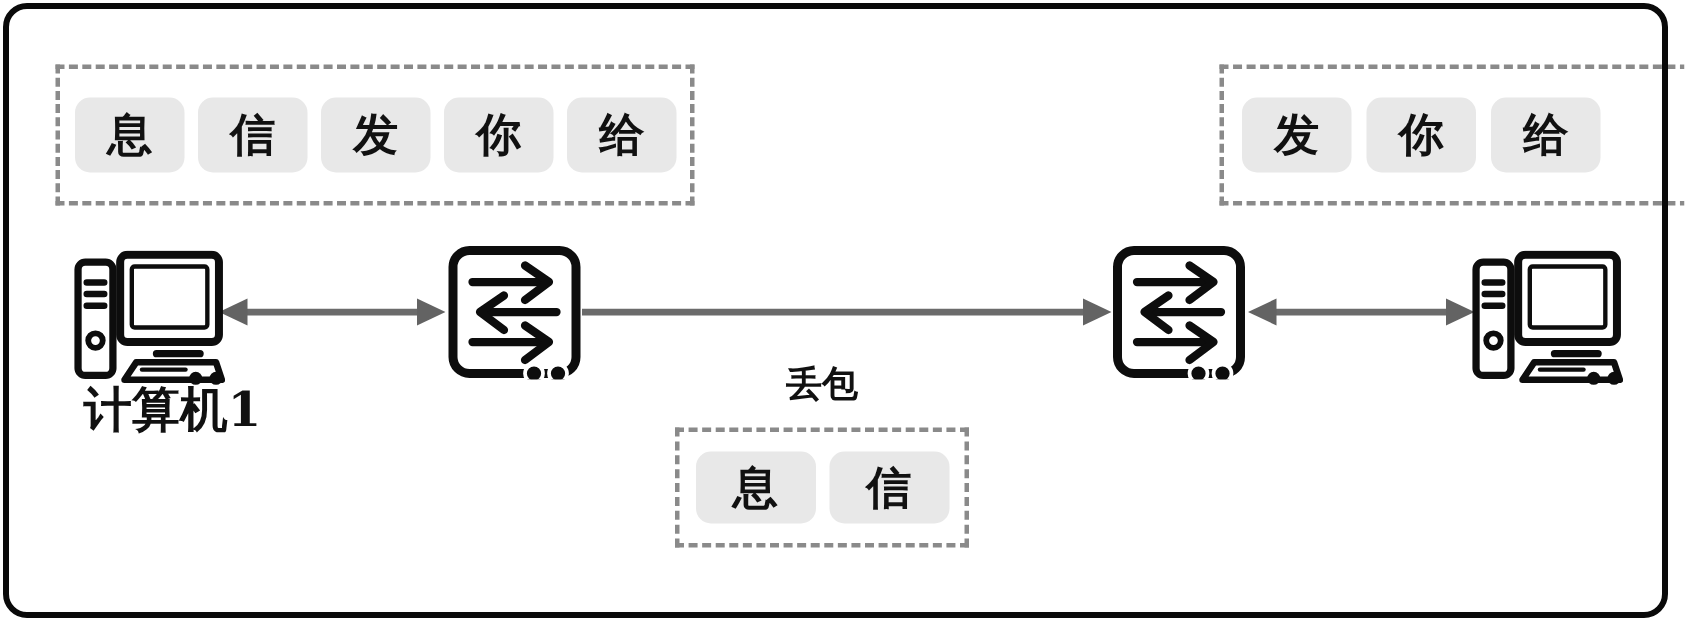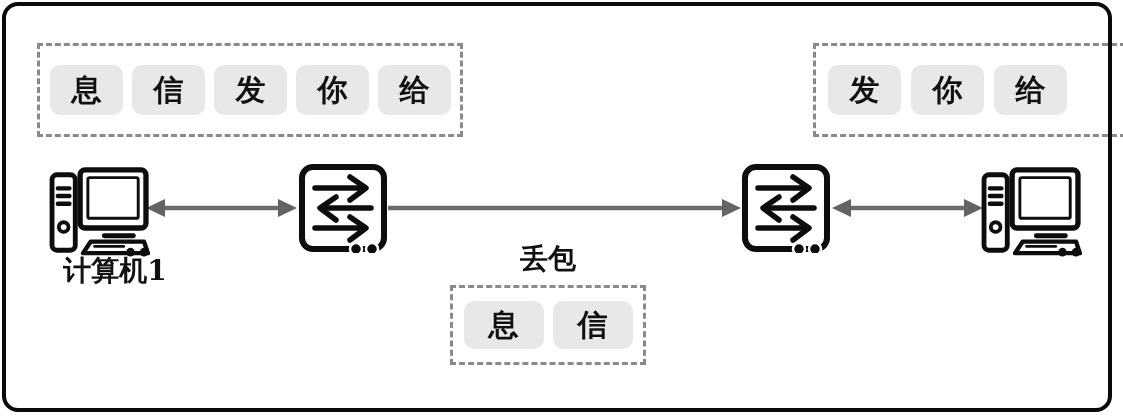--- a/index.html
+++ b/index.html
@@ -21,26 +21,26 @@
   #box-right { left:813px; top:43px;  width:322px; height:94px; padding:0 12px; gap:10px; }
   #box-lost  { left:450px; top:285px; width:196px; height:80px; justify-content:center; gap:9px; }
   .chip {
     background:#e8e8e8; border-radius:10px; width:73px; height:50px;
     font-size:30px; font-weight:bold; display:flex; align-items:center;
     justify-content:center; flex:0 0 auto;
   }
   #box-lost .chip { width:80px; height:48px; }
   .lost-label {
     position:absolute; left:450px; top:240px; width:196px; text-align:center;
-    font-size:28px; font-weight:bold; z-index:2;font-family:Liberation Serif, serif;
+    font-size:24px; font-weight:bold; z-index:2;font-family:Liberation Serif, serif;
   }
   .node-svg { position:absolute; z-index:2; }
   .link-svg { position:absolute; z-index:1; }
   .computer-label {
-    position:absolute; top:252px; text-align:center; font-size:28px;
+    position:absolute; top:252px; text-align:center; font-size:32px;
     font-weight:bold; z-index:2;
   }
   #label-computer1 { left:35px;  width:160px; }
   #label-computer2 { left:961px; width:160px; }
 </style>
 </head>
 <body>
 
 <div class="stage">
 

